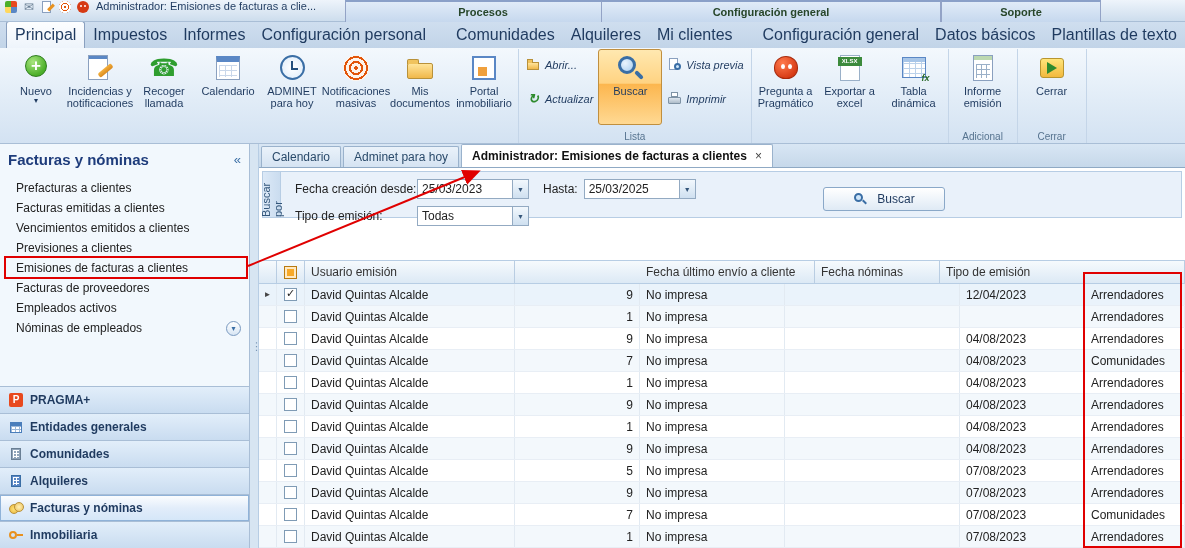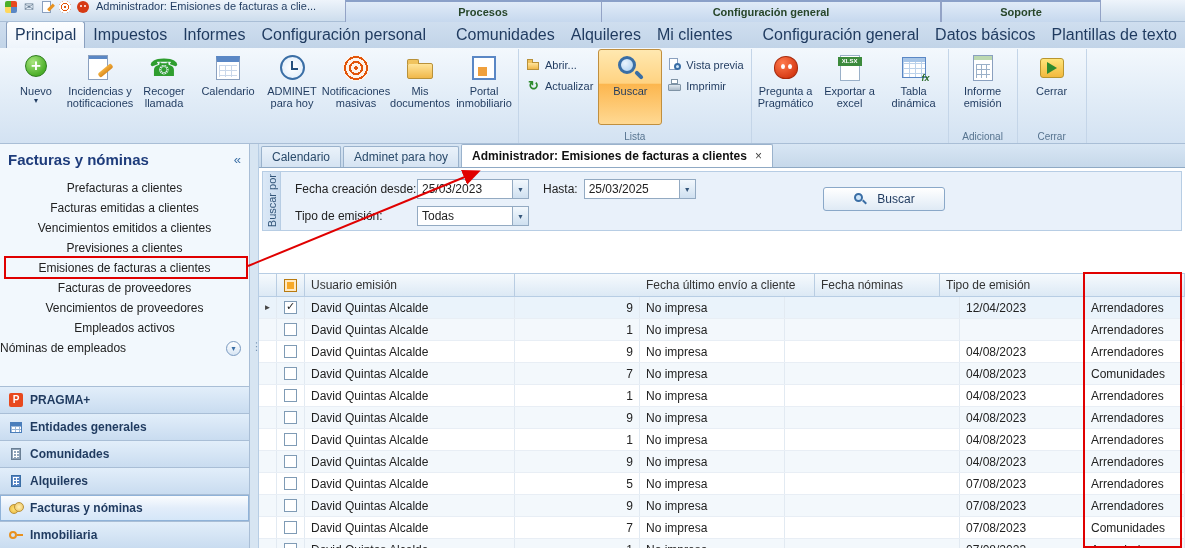--- a/index.html
+++ b/index.html
@@ -28,21 +28,21 @@
   .ribbon{height:96px;background:linear-gradient(#f3f8fd,#e1ecf7 55%,#d3e2f2);border-bottom:1px solid #a9bed6;
           display:flex;padding:1px 2px 0 2px;box-sizing:border-box;}
   .rgroup{display:flex;flex-direction:column;border-right:1px solid #c4d5e8;padding:0 2px;}
   .rgroup-items{flex:1;display:flex;align-items:flex-start;}
   .rgroup-label{height:13px;text-align:center;font-size:10px;color:#56738f;line-height:13px;}
   .rbtn-big{width:64px;min-height:76px;display:flex;flex-direction:column;align-items:center;
             padding:3px 1px 0;border:1px solid transparent;border-radius:3px;text-align:center;box-sizing:border-box;}
   .rbtn-big.active{background:linear-gradient(#ffe8b0,#ffd382 45%,#fcb64e 46%,#ffd993);border-color:#c08f3f;}
   .rbl2{font-size:11px;line-height:12px;color:#1f3a5f;margin-top:2px;}
   .ddarrow{font-size:8px;color:#1f3a5f;line-height:8px;}
-  .rstack{display:flex;flex-direction:column;gap:6px;padding:8px 5px 0;}
+  .rstack{display:flex;flex-direction:column;gap:19px;padding:8px 5px 0;font-style:italic;}
   .rbtn-small{display:flex;align-items:center;gap:4px;font-size:11px;color:#1f3a5f;white-space:nowrap;}
 
   
   .ric{width:32px;height:30px;position:relative;flex:0 0 auto;}
   .ric::before,.ric::after{content:"";position:absolute;box-sizing:border-box;}
   .ric-new::before{left:5px;top:2px;width:22px;height:22px;border-radius:50%;
       background:radial-gradient(circle at 35% 30%,#a8e57e,#4caf2a 70%);border:1px solid #2e7d1e;}
   .ric-new::after{content:"+";left:0;top:0;width:32px;color:#fff;font-weight:bold;font-size:17px;text-align:center;line-height:25px;}
   .ric-incidents::before{left:4px;top:2px;width:20px;height:25px;background:#fff;border:1px solid #8aa0bf;box-shadow:inset 0 3px 0 #5a87c5;}
   .ric-incidents::after{left:13px;top:15px;width:17px;height:5px;background:linear-gradient(#f4b13f,#d98a1f);transform:rotate(-40deg);border-radius:2px;}
@@ -99,21 +99,21 @@
   .tbi-assistant::before{left:1px;top:1px;width:12px;height:12px;border-radius:50%;background:#d63a14;}
   .tbi-assistant::after{left:4px;top:5px;width:2px;height:2px;background:#fff;border-radius:50%;box-shadow:4px 0 0 #fff;}
 
   
   .main{display:flex;height:404px;}
   .sidebar{width:250px;background:#f2f8fd;border-right:1px solid #a9bed6;display:flex;flex-direction:column;box-sizing:border-box;}
   .sb-header{height:30px;display:flex;align-items:center;padding:0 8px;flex:0 0 auto;}
   .sb-title{font-size:15px;font-weight:bold;color:#1e3c7b;flex:1;}
   .sb-collapse{color:#3a6ea5;font-size:13px;}
   .nav-items{padding-top:4px;}
-  .nav-item{height:20px;font-size:12px;color:#222;display:flex;align-items:center;justify-content:center;}
+  .nav-item{height:20px;padding-left:16px;font-size:12px;color:#222;display:flex;align-items:center;}
   .nav-scroll{margin-left:auto;margin-right:8px;width:15px;height:15px;border:1px solid #7a9ac0;border-radius:50%;
       background:linear-gradient(#fff,#d8e6f4);font-size:8px;display:flex;align-items:center;justify-content:center;color:#3a6ea5;box-sizing:border-box;}
   .nav-sections{margin-top:auto;}
   .nav-section{height:26px;display:flex;align-items:center;gap:6px;padding-left:8px;font-weight:bold;color:#1f3a5f;
       background:linear-gradient(#e2eefa,#c9dcf0);border-top:1px solid #a9bed6;}
   .nav-section.selected{background:linear-gradient(#fdfeff,#e2edfa 50%,#d4e6f8);box-shadow:inset 0 0 0 1px #8fb2d8;}
 
   
   .nic{width:16px;height:16px;position:relative;display:inline-block;flex:0 0 auto;}
   .nic::before,.nic::after{content:"";position:absolute;box-sizing:border-box;}
@@ -137,21 +137,21 @@
 
   
   .content{flex:1;display:flex;flex-direction:column;background:#fff;min-width:0;}
   .doc-tabs{height:24px;background:linear-gradient(#d8e6f4,#c6d8ea);display:flex;align-items:flex-end;
       border-bottom:1px solid #8fa9c4;padding-left:2px;box-sizing:border-box;}
   .dtab{height:21px;display:flex;align-items:center;padding:0 10px;font-size:12px;color:#2a4a6a;
       background:linear-gradient(#eaf2fa,#d5e3f2);border:1px solid #9ab2cc;border-bottom:none;border-radius:2px 2px 0 0;margin-right:2px;box-sizing:border-box;white-space:nowrap;}
   .dtab.active{background:#fff;font-weight:bold;color:#111;height:23px;}
   .dtab-close{margin-left:8px;font-weight:normal;color:#444;font-size:12px;}
 
-  .filter-panel{margin:3px 3px 0;height:60px;background:#e9f1fa;border:1px solid #b7cde4;display:flex;position:relative;box-sizing:border-box;}
+  .filter-panel{margin:3px 3px 0;height:47px;background:#e9f1fa;border:1px solid #b7cde4;display:flex;position:relative;box-sizing:border-box;}
   .filter-side{width:17px;background:linear-gradient(90deg,#dce9f7,#cadcef);border-right:1px solid #b7cde4;
       display:flex;align-items:center;justify-content:center;}
   .filter-side .vert{writing-mode:vertical-rl;transform:rotate(180deg);font-size:11px;color:#33567a;}
   .filter-fields{padding:7px 0 0 14px;display:flex;flex-direction:column;gap:7px;}
   .frow{display:flex;align-items:center;}
   .frow label{font-size:12px;color:#222;}
   .lab1{width:122px;}
   .lab2{margin-left:14px;margin-right:6px;}
   .combo{width:112px;height:20px;display:flex;border:1px solid #93aac2;background:#fff;box-sizing:border-box;}
   .combo .val{flex:1;padding:2px 4px;font-size:12px;white-space:nowrap;overflow:hidden;}
@@ -352,23 +352,20 @@
           <div class="nav-item">
             <span>Previsiones a clientes</span>
           </div>
           <div class="nav-item">
             <span>Emisiones de facturas a clientes</span>
           </div>
           <div class="nav-item">
             <span>Facturas de proveedores</span>
           </div>
           <div class="nav-item">
-            <span>Vencimientos de proveedores</span>
-          </div>
-          <div class="nav-item">
             <span>Empleados activos</span>
           </div>
           <div class="nav-item">
             <span>Nóminas de empleados</span>
             <span class="nav-scroll">▾</span>
           </div>
         </div>
       <div class="nav-sections" id="nav-sections">
           <div class="nav-section">
             <span class="nic nic-pragma"></span>

